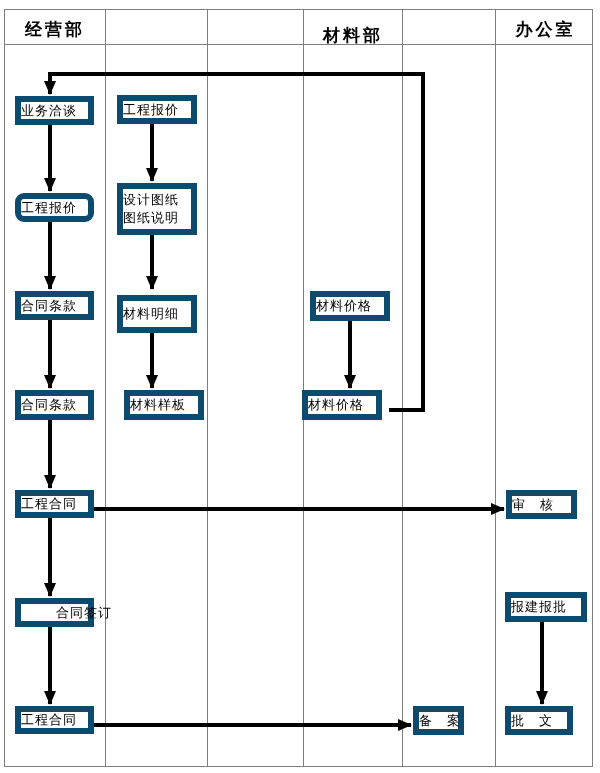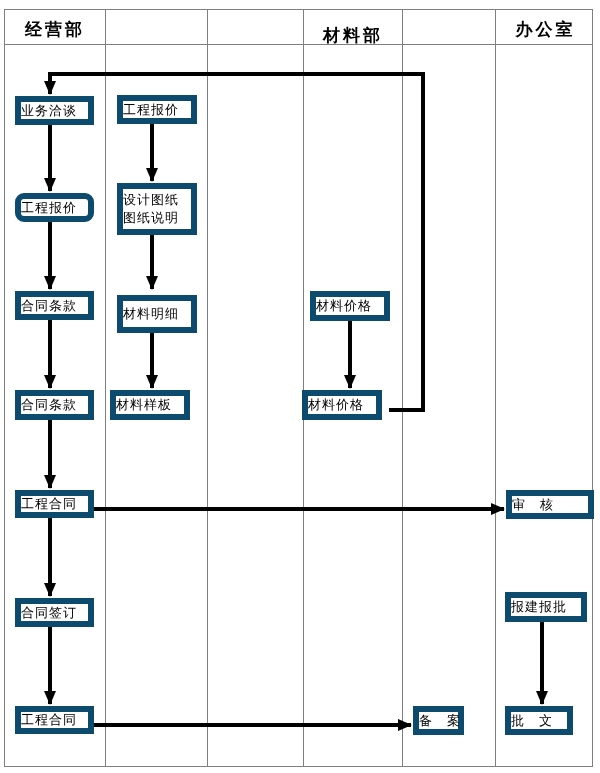--- a/index.html
+++ b/index.html
@@ -92,53 +92,53 @@
     </div>
   <div class="node" style="left:15px;top:291px;width:79px;height:29px;">
       <span>合同条款</span>
     </div>
   <div class="node" style="left:15px;top:390px;width:79px;height:30px;">
       <span>合同条款</span>
     </div>
   <div class="node" style="left:15px;top:490px;width:79px;height:28px;">
       <span>工程合同</span>
     </div>
-  <div class="node" style="left:15px;top:598px;width:79px;height:29px;">
+  <div class="node" style="left:15px;top:598px;width:79px;height:29px;padding-left:35px;">
       <span>合同签订</span>
     </div>
   <div class="node" style="left:15px;top:706px;width:79px;height:28px;">
       <span>工程合同</span>
     </div>
 
   <div class="node" style="left:117px;top:95px;width:80px;height:29px;">
       <span>工程报价</span>
     </div>
   <div class="node" style="left:117px;top:183px;width:80px;height:52px;">
     <span>设计图纸</span>
     <span>图纸说明</span>
   </div>
   <div class="node" style="left:117px;top:295px;width:80px;height:38px;">
       <span>材料明细</span>
     </div>
-  <div class="node" style="left:110px;top:390px;width:80px;height:30px;">
+  <div class="node" style="left:124px;top:390px;width:80px;height:30px;">
       <span>材料样板</span>
     </div>
 
   <div class="node" style="left:310px;top:291px;width:80px;height:30px;">
       <span>材料价格</span>
     </div>
   <div class="node" style="left:302px;top:390px;width:80px;height:30px;">
       <span>材料价格</span>
     </div>
 
   <div class="node" style="left:413px;top:706px;width:51px;height:29px;">
       <span>备　案</span>
     </div>
 
-  <div class="node" style="left:506px;top:490px;width:88px;height:29px;">
+  <div class="node" style="left:506px;top:490px;width:71px;height:29px;">
       <span>审　核</span>
     </div>
   <div class="node" style="left:505px;top:592px;width:82px;height:30px;">
       <span>报建报批</span>
     </div>
   <div class="node" style="left:505px;top:706px;width:68px;height:29px;">
       <span>批　文</span>
     </div>
 
 </div>

